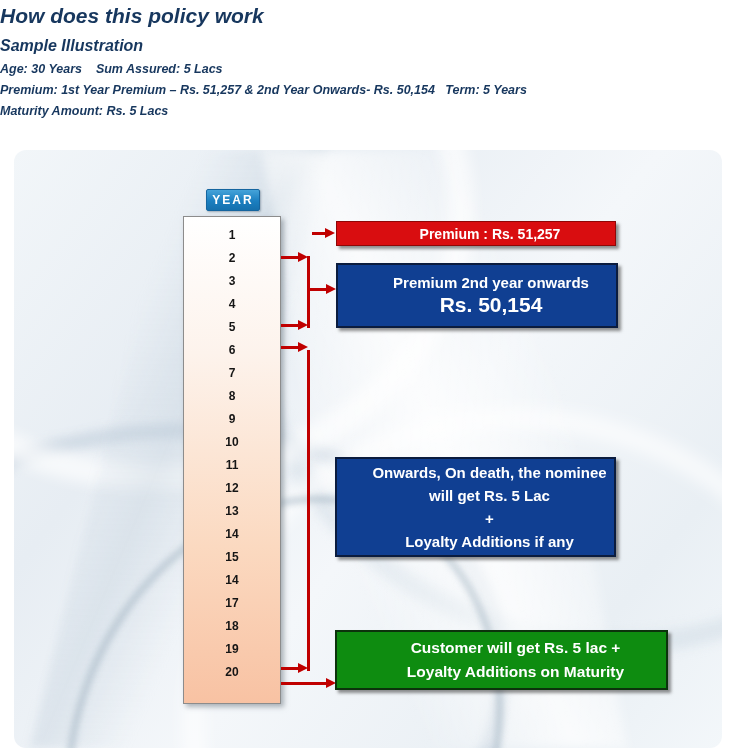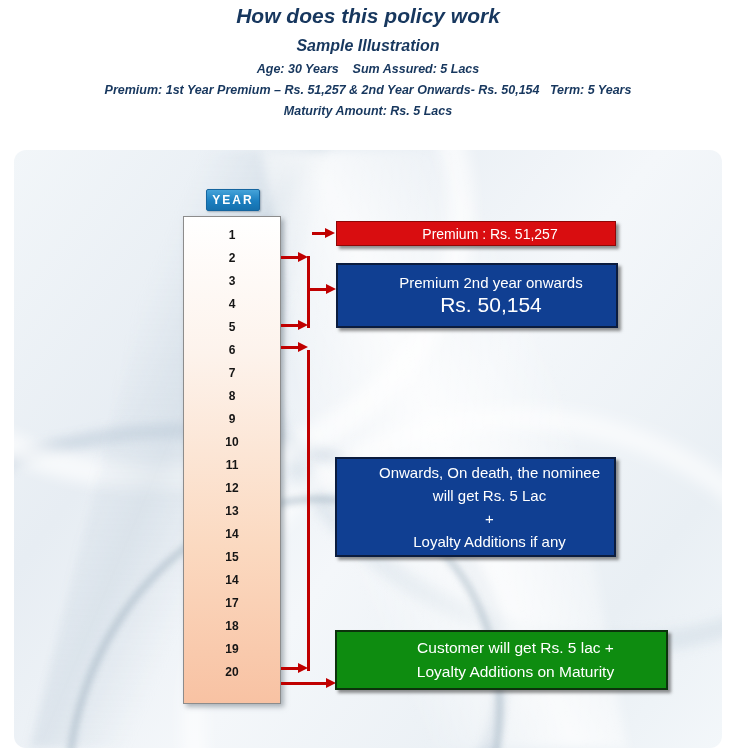--- a/index.html
+++ b/index.html
@@ -5,21 +5,21 @@
   * { box-sizing: border-box; margin: 0; padding: 0; }
   html, body { width: 736px; height: 748px; }
   body {
     position: relative;
     background: #ffffff;
     font-family: "Liberation Sans", sans-serif;
     overflow: hidden;
   }
 
   
-  .header { position: absolute; left: 0; top: 0; width: 736px; text-align: center; color: #17375e; }
+  .header { position: absolute; left: 0; top: 0; width: 736px; text-align: left; color: #17375e; }
   .title    { margin-top: 4px;  font-size: 21px;   font-weight: bold; font-style: italic; }
   .subtitle { margin-top: 9px;  font-size: 16px;   font-weight: bold; font-style: italic; }
   .info     { margin-top: 7px;  font-size: 12.5px; font-weight: bold; font-style: italic; white-space: pre; }
 
   
   .panel {
     position: absolute; left: 14px; top: 150px; width: 708px; height: 598px;
     border-radius: 12px; overflow: hidden;
     background: linear-gradient(128deg, #f2f6f9 0%, #e7edf3 28%, #f4f7fa 55%, #e9eff4 82%, #f3f7fa 100%);
   }
@@ -66,21 +66,21 @@
   }
 
   
   .h-shaft { position: absolute; height: 3px; background: #c00000; }
   .v-line  { position: absolute; width: 3px;  background: #c00000; }
   .a-head  { position: absolute; width: 0; height: 0;
              border-top: 5.5px solid transparent; border-bottom: 5.5px solid transparent;
              border-left: 10px solid #c00000; }
 
   
-  .bbox { position: absolute; color: #ffffff; font-weight: normal; text-align: center;
+  .bbox { position: absolute; color: #ffffff; font-weight: bold; text-align: center;
           display: flex; flex-direction: column; justify-content: center;
           box-shadow: 3px 3px 3px rgba(70,70,70,0.6); padding-left: 28px; }
   .box-red   { left: 322px; top: 71px;  width: 280px; height: 25px;
                background: #d90d10; border: 1px solid #8f0606; font-size: 14px; }
   .box-blue1 { left: 322px; top: 113px; width: 282px; height: 65px;
                background: #103f92; border: 2px solid #0b1c3e; }
   .box-blue1 .l1 { font-size: 15px; }
   .box-blue1 .l2 { font-size: 21px; margin-top: 2px; }
   .box-blue2 { left: 321px; top: 307px; width: 281px; height: 100px;
                background: #103f92; border: 2px solid #0b1c3e; font-size: 15px; line-height: 23px; }

